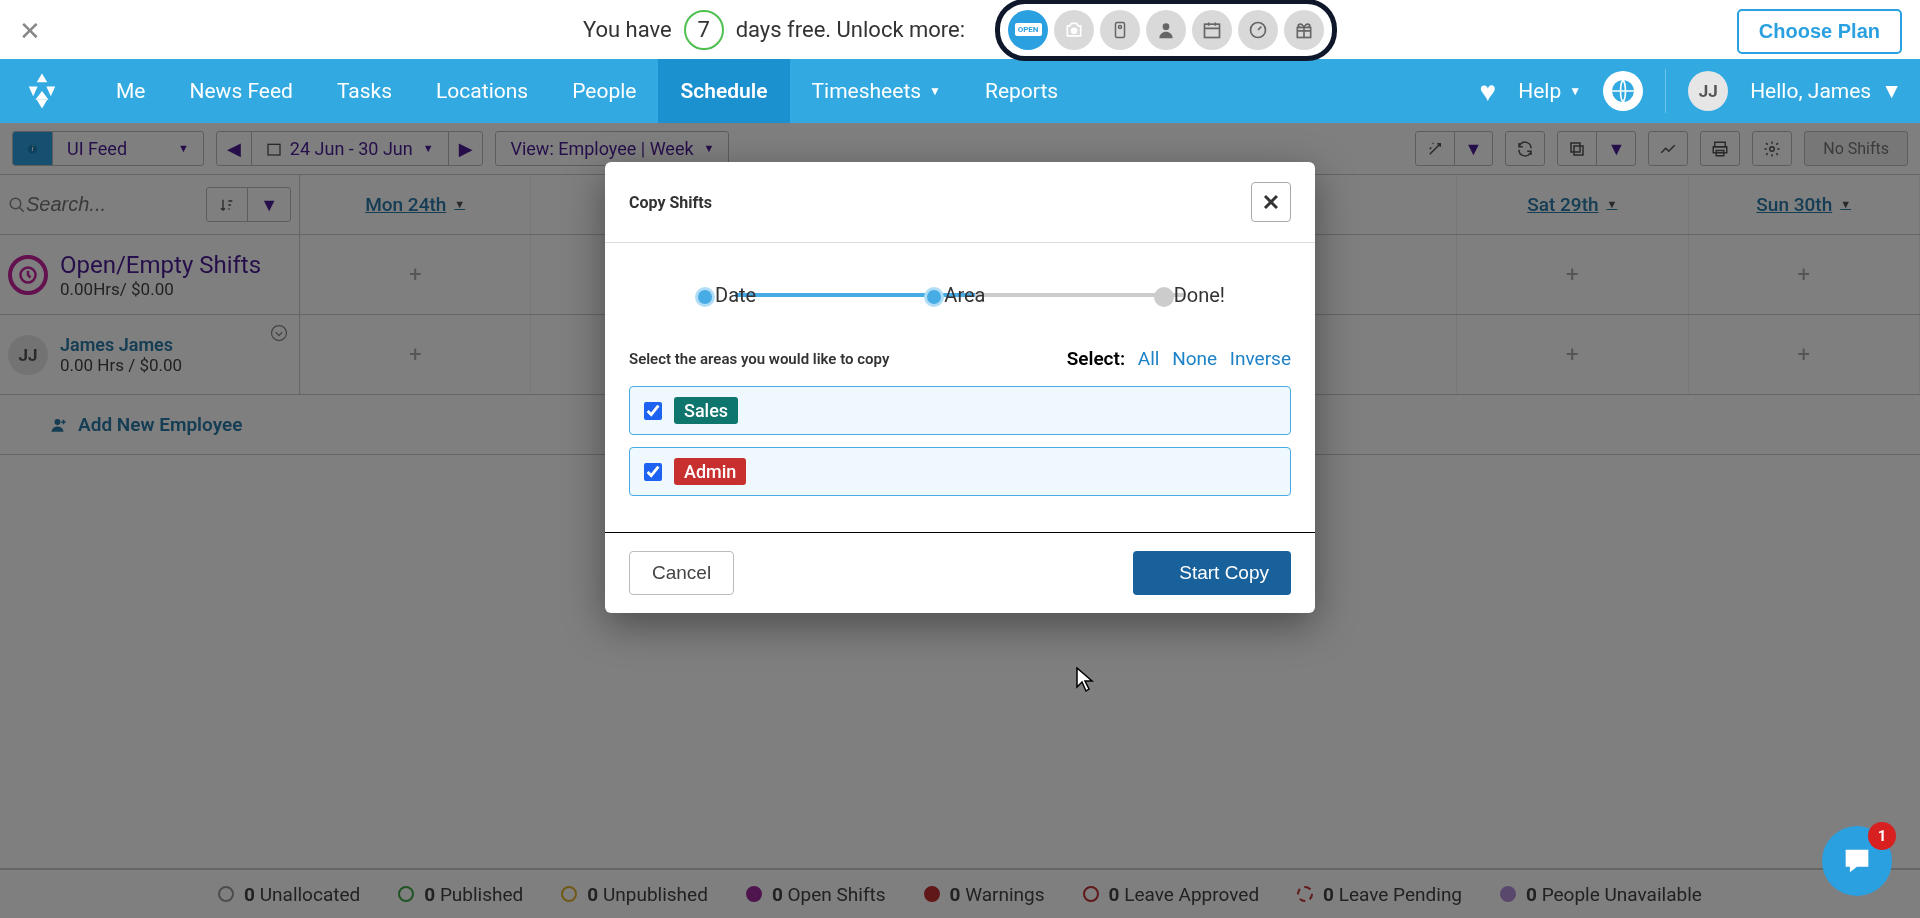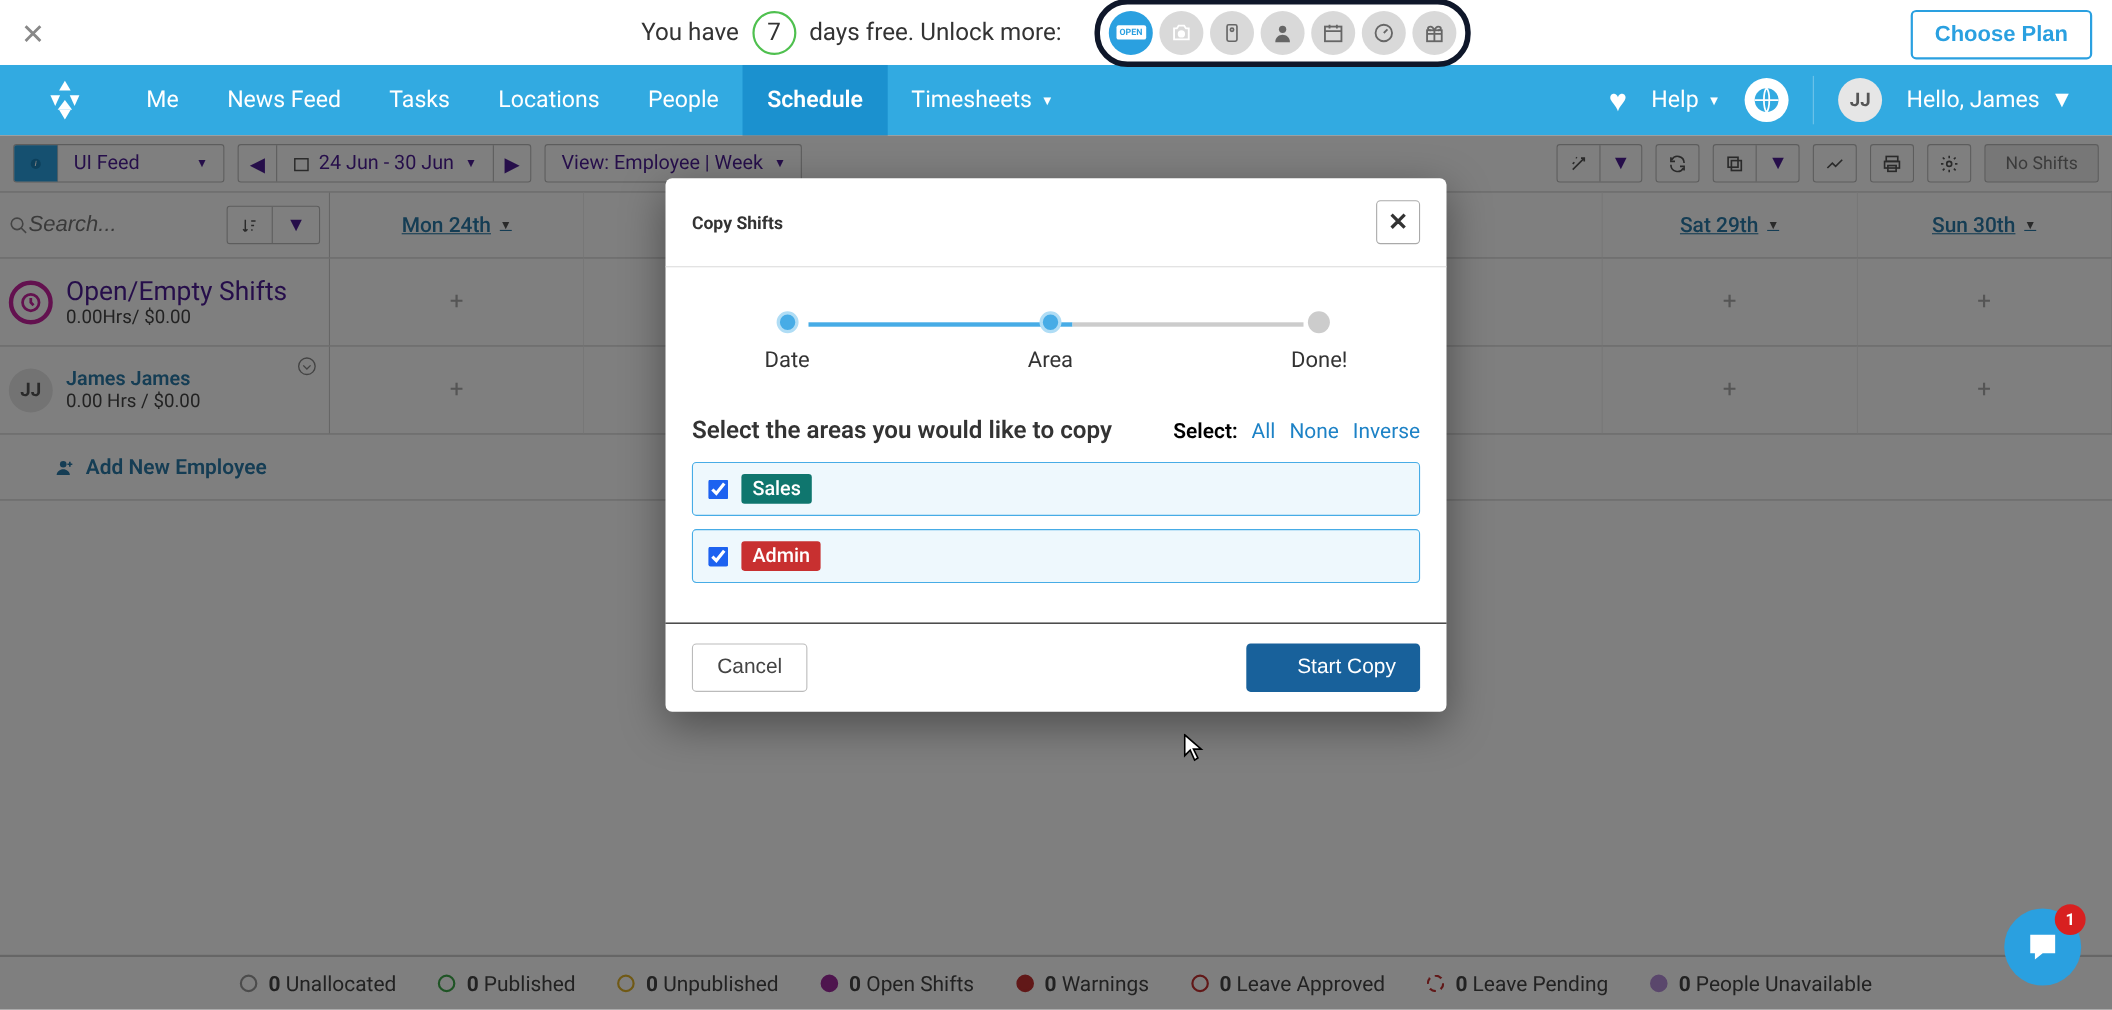--- a/index.html
+++ b/index.html
@@ -10,21 +10,21 @@
 .top-banner .close-x { position: absolute; left: 19px; top: 16px; font-size: 26px; color: #888; cursor: pointer; }
 .top-banner .msg { display: flex; align-items: center; gap: 12px; color: #333; font-size: 22px; }
 .top-banner .days-circle { width: 40px; height: 40px; border: 2px solid #4fc04f; border-radius: 50%; display: flex; align-items: center; justify-content: center; font-size: 22px; color: #333; }
 .top-banner .feature-pills { display: flex; gap: 6px; border: 5px solid #0f172a; border-radius: 30px; padding: 6px 8px; margin-left: 18px; }
 .top-banner .feature-pill { width: 40px; height: 40px; border-radius: 50%; background: #d9d9d9; display: flex; align-items: center; justify-content: center; color: #666; font-size: 18px; }
 .top-banner .feature-pill.open { background: #2aa0e0; }
 .top-banner .feature-pill.open .open-badge { background: #fff; color: #2aa0e0; font-size: 8px; font-weight: 700; padding: 2px 3px; border-radius: 2px; }
 .choose-plan { position: absolute; right: 18px; top: 9px; border: 2px solid #2aa0e0; color: #2aa0e0; background: #fff; padding: 9px 20px; font-size: 20px; font-weight: 600; border-radius: 5px; cursor: pointer; }
 
 
-.main-nav { background: #32aae1; height: 64px; display: flex; align-items: center; color: #fff; padding: 0 35px; }
+.main-nav { background: #32aae1; height: 64px; display: flex; align-items: center; color: #fff; padding: 0 18px; }
 .logo { width: 48px; height: 48px; margin-right: 28px; display: flex; align-items: center; justify-content: center; }
 .nav-items { display: flex; height: 100%; }
 .nav-item { padding: 0 22px; display: flex; align-items: center; font-size: 21px; cursor: pointer; height: 100%; }
 .nav-item.active { background: #1b91cf; font-weight: 600; }
 .nav-item .caret { margin-left: 8px; font-size: 12px; }
 .nav-right { margin-left: auto; display: flex; align-items: center; gap: 22px; }
 .heart-icon { font-size: 28px; color: #fff; }
 .globe-icon { width: 40px; height: 40px; border-radius: 50%; background: #fff; color: #32aae1; display: flex; align-items: center; justify-content: center; font-size: 24px; }
 .nav-divider { width: 1px; height: 44px; background: rgba(255,255,255,0.3); }
 .avatar-circle { width: 40px; height: 40px; border-radius: 50%; background: #e6e6e6; color: #555; display: flex; align-items: center; justify-content: center; font-weight: 700; font-size: 17px; }
@@ -70,27 +70,27 @@
 
 
 .modal { position: absolute; top: 162px; left: 50%; transform: translateX(-50%); width: 710px; background: #fff; border-radius: 6px; box-shadow: 0 12px 40px rgba(0,0,0,0.4); z-index: 60; }
 .modal-header { padding: 20px 24px; display: flex; align-items: center; }
 .modal-header h2 { font-size: 16px; font-weight: 700; color: #333; }
 .modal-close { margin-left: auto; width: 40px; height: 40px; border: 1px solid #aaa; border-radius: 4px; display: flex; align-items: center; justify-content: center; font-size: 22px; font-weight: 700; color: #333; cursor: pointer; }
 .modal-divider { height: 1px; background: #ddd; }
 .stepper { display: flex; justify-content: space-between; padding: 40px 90px 30px; position: relative; }
 .stepper::before { content: ''; position: absolute; top: 50px; left: 130px; right: 340px; height: 4px; background: #47ace6; }
 .stepper::after { content: ''; position: absolute; top: 50px; left: 370px; right: 130px; height: 4px; background: #ccc; }
-.step { display: flex; flex-direction: column; align-items: center; gap: 12px; z-index: 1; }
+.step { display: flex; align-items: flex-end; z-index: 1; }
 .step-dot { width: 20px; height: 20px; border-radius: 50%; background: #ccc; }
 .step.done .step-dot, .step.active .step-dot { background: #47ace6; border: 3px solid #b0ddf5; width: 20px; height: 20px; }
 .step-label { font-size: 20px; color: #333; }
 .modal-body { padding: 10px 24px 24px; }
 .body-head { display: flex; align-items: center; margin-bottom: 16px; }
-.body-head .prompt { font-size: 22px; font-weight: 600; color: #333; }
+.body-head .prompt { font-size: 15px; font-weight: 600; color: #333; }
 .select-links { margin-left: auto; font-size: 19px; }
 .select-links .lbl { font-weight: 600; }
 .select-links a { color: #1d82c6; text-decoration: none; margin-left: 8px; cursor: pointer; }
 .area-row { border: 1px solid #47ace6; background: #eef8fd; border-radius: 4px; padding: 10px 14px; margin-bottom: 12px; display: flex; align-items: center; gap: 12px; }
 .area-row input[type=checkbox] { width: 18px; height: 18px; accent-color: #1d62f0; }
 .area-tag { color: #fff; padding: 3px 10px; border-radius: 3px; font-size: 18px; font-weight: 500; }
 .modal-footer { border-top: 1px solid #000000; padding: 18px 24px; display: flex; }
 .btn { padding: 10px 22px; border-radius: 4px; font-size: 19px; cursor: pointer; }
 .btn-cancel { border: 1px solid #bbb; background: #fff; color: #444; }
 .btn-primary { margin-left: auto; background: #18619b; color: #fff; border: none; padding-left: 46px; }
@@ -171,20 +171,21 @@
     <div class="nav-item">Me</div>
     <div class="nav-item">News Feed</div>
     <div class="nav-item">Tasks</div>
     <div class="nav-item">Locations</div>
     <div class="nav-item">People</div>
     <div class="nav-item active">Schedule</div>
     <div class="nav-item">
         <span>Timesheets</span>
         <span class="caret">▼</span>
       </div>
+    <div class="nav-item">Reports</div>
   </div>
   <div class="nav-right">
     <span class="heart-icon">♥</span>
     <div class="nav-item" style="padding:0">
         <span>Help</span>
         <span class="caret">▼</span>
       </div>
     <div class="globe-icon">
       <svg width="26" height="26" viewBox="0 0 24 24" fill="#32aae1">
           <circle cx="12" cy="12" r="10"></circle>

